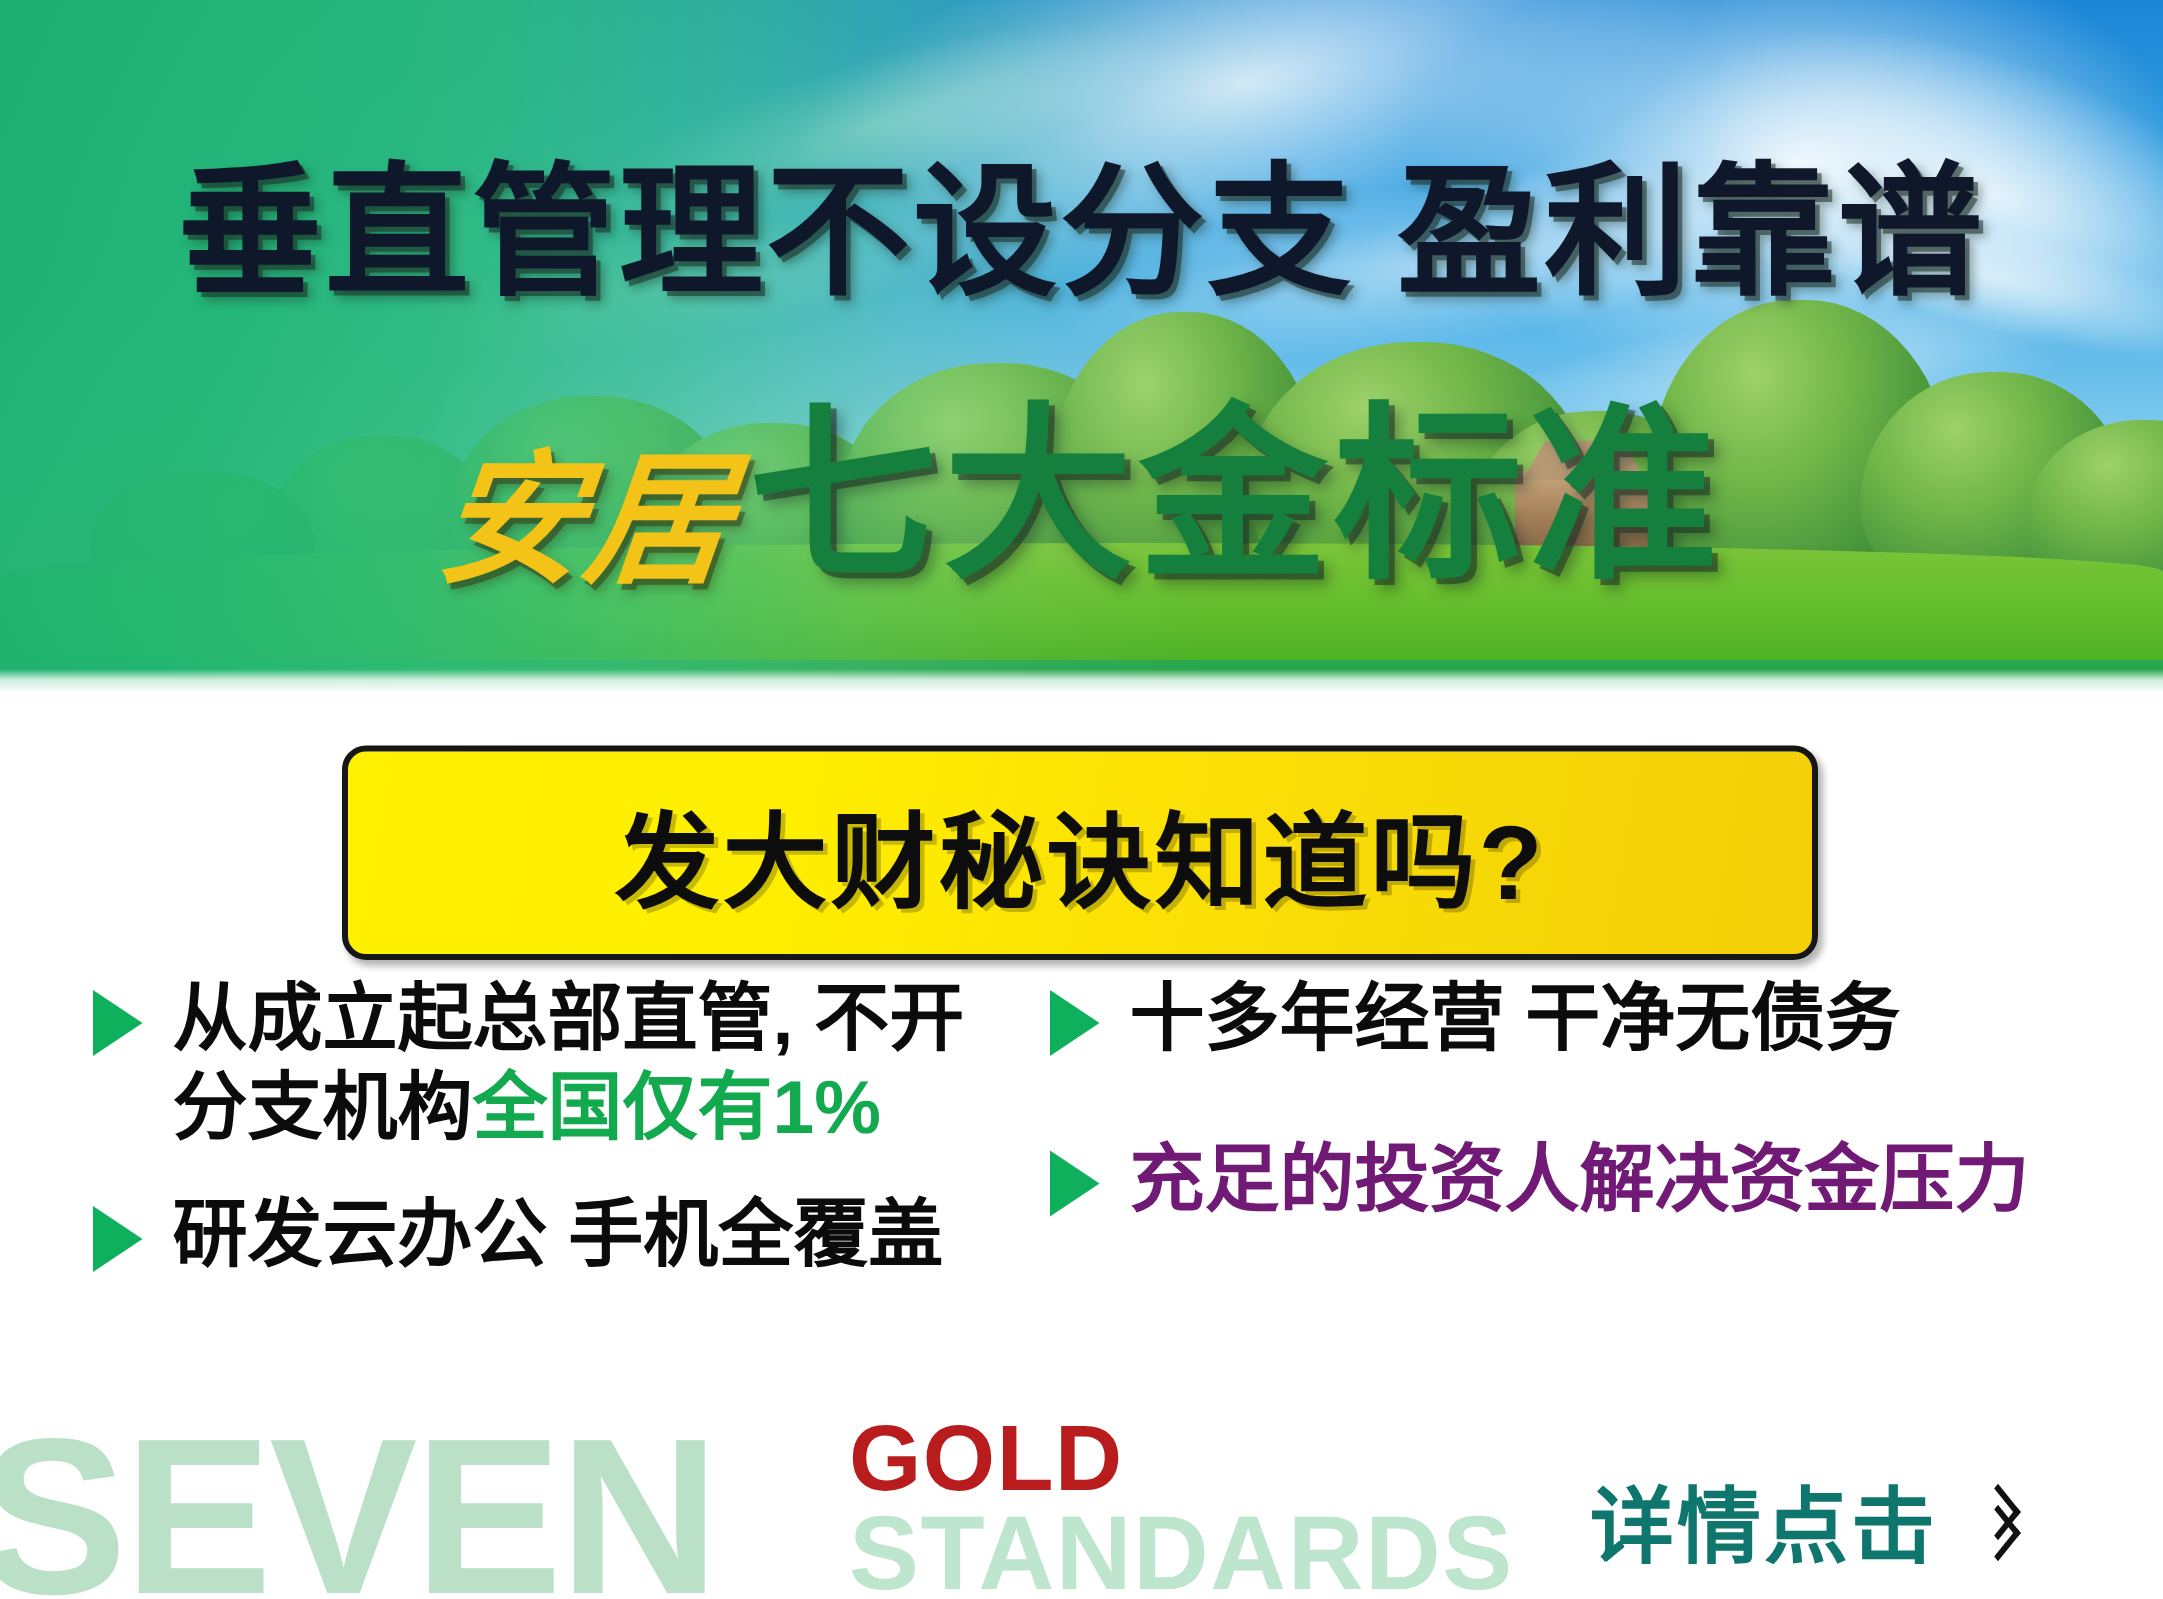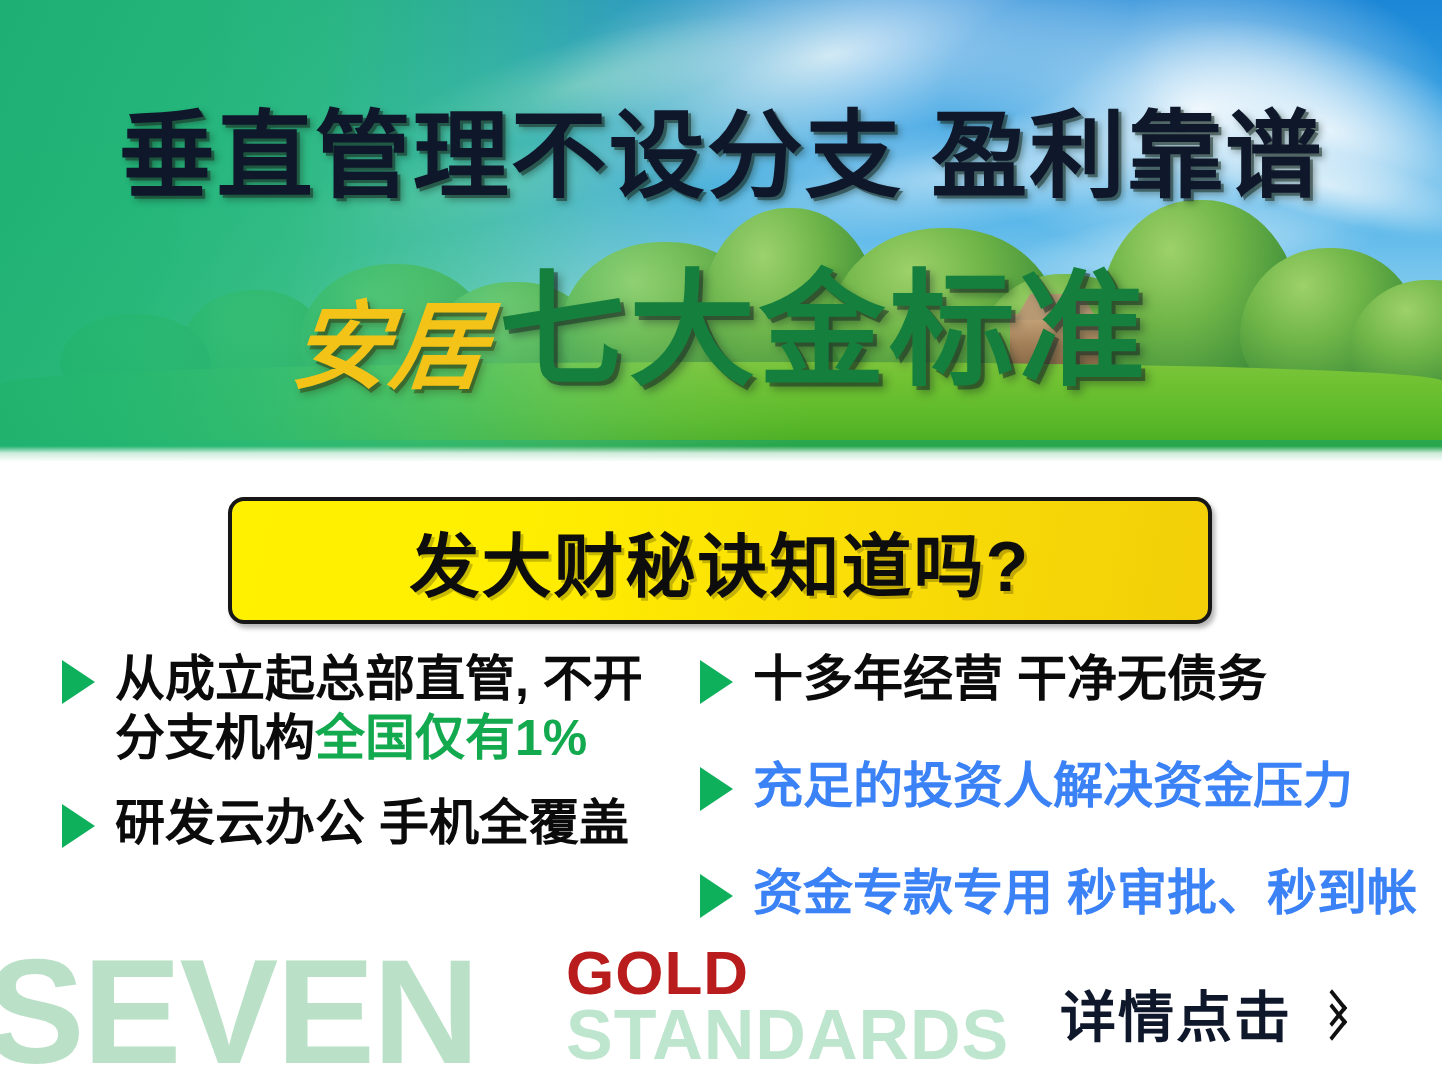--- a/index.html
+++ b/index.html
@@ -184,21 +184,21 @@
       4px 4px 0 rgba(28,48,38,.55),
       7px 7px 9px rgba(20,40,30,.40);
   }
 
   
   .yellow-bar {
     position: absolute;
     left: 228px;
     top: 497px;
     width: 984px;
-    height: 127px;
+    height: 143px;
     box-sizing: border-box;
     border: 4px solid #161616;
     border-radius: 16px;
     background: linear-gradient(100deg, #fff100 0%, #ffee00 30%, #fade06 62%, #f2cf08 100%);
     box-shadow: 3px 4px 5px rgba(0,0,0,.30);
     display: flex;
     align-items: center;
     justify-content: center;
   }
   .yellow-bar-text {
@@ -240,21 +240,21 @@
     margin-right: 20px;
   }
   .feat-text {
     font-size: 50px;
     line-height: 1.18;
     font-weight: bold;
     color: #0b0b0b;
     letter-spacing: 0px;
   }
   .feat-text .hi { color: #13a94f; }
-  .feat-text.green { color: #3b82f6; }
+  .feat-text.green { color: #701a75; }
 
   
   .col-left  .f1 { margin-bottom: 30px; }
   .col-left  .f2 { margin-bottom: 26px; }
   .col-right .r1 { margin-bottom: 48px; }
   .col-right .r2 { margin-bottom: 48px; }
 
   
   .watermark {
     position: absolute;
@@ -303,21 +303,21 @@
     position: absolute;
     left: 1060px;
     top: 972px;
     display: flex;
     align-items: center;
     cursor: pointer;
   }
   .cta-text {
     font-size: 56px;
     font-weight: bold;
-    color: #0f172a;
+    color: #0f766e;
     letter-spacing: 2px;
     white-space: nowrap;
   }
   .cta-chevron {
     margin-left: 26px;
     width: 24px;
     height: 46px;
     position: relative;
   }
   .cta-chevron:before {
@@ -420,26 +420,20 @@
         </div>
       </div>
 
       <div class="feat r2">
         <span class="tri"></span>
         <div class="feat-text green">
           <div>充足的投资人解决资金压力</div>
         </div>
       </div>
 
-      <div class="feat r3">
-        <span class="tri"></span>
-        <div class="feat-text green">
-          <div>资金专款专用  秒审批、秒到帐</div>
-        </div>
-      </div>
 
     </div>
   </div>
 
   <div class="watermark">
     <div class="wm-seven">SEVEN</div>
     <div class="wm-gold">GOLD</div>
     <div class="wm-std">STANDARDS</div>
   </div>
 

